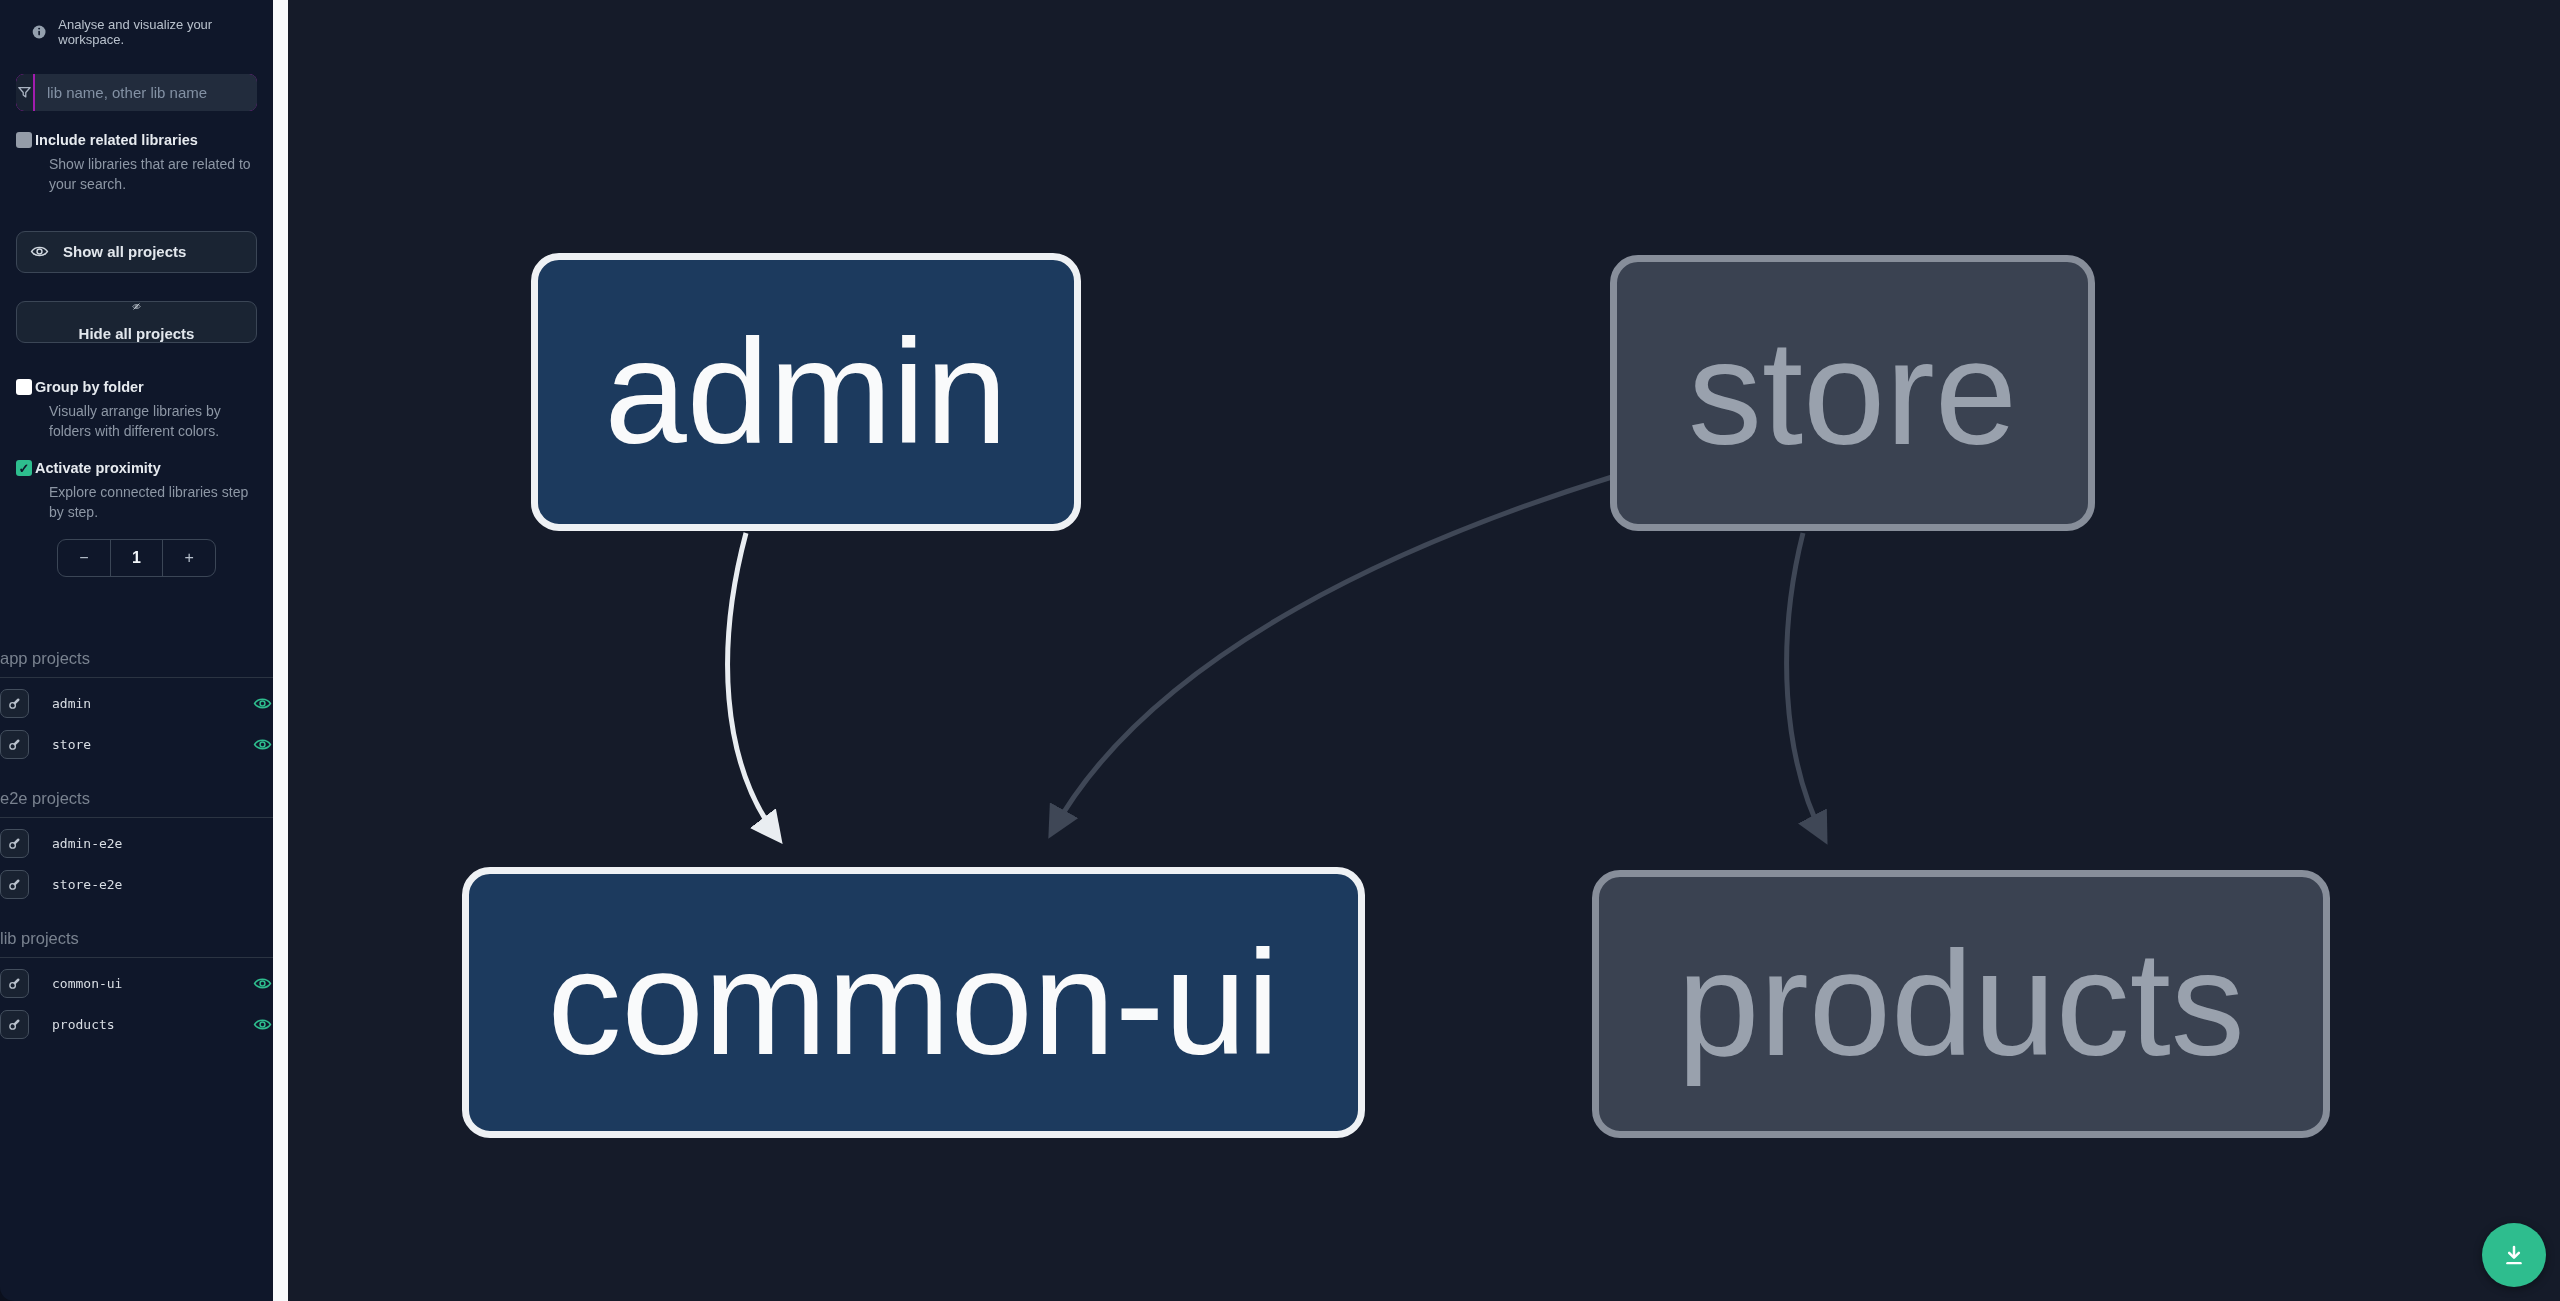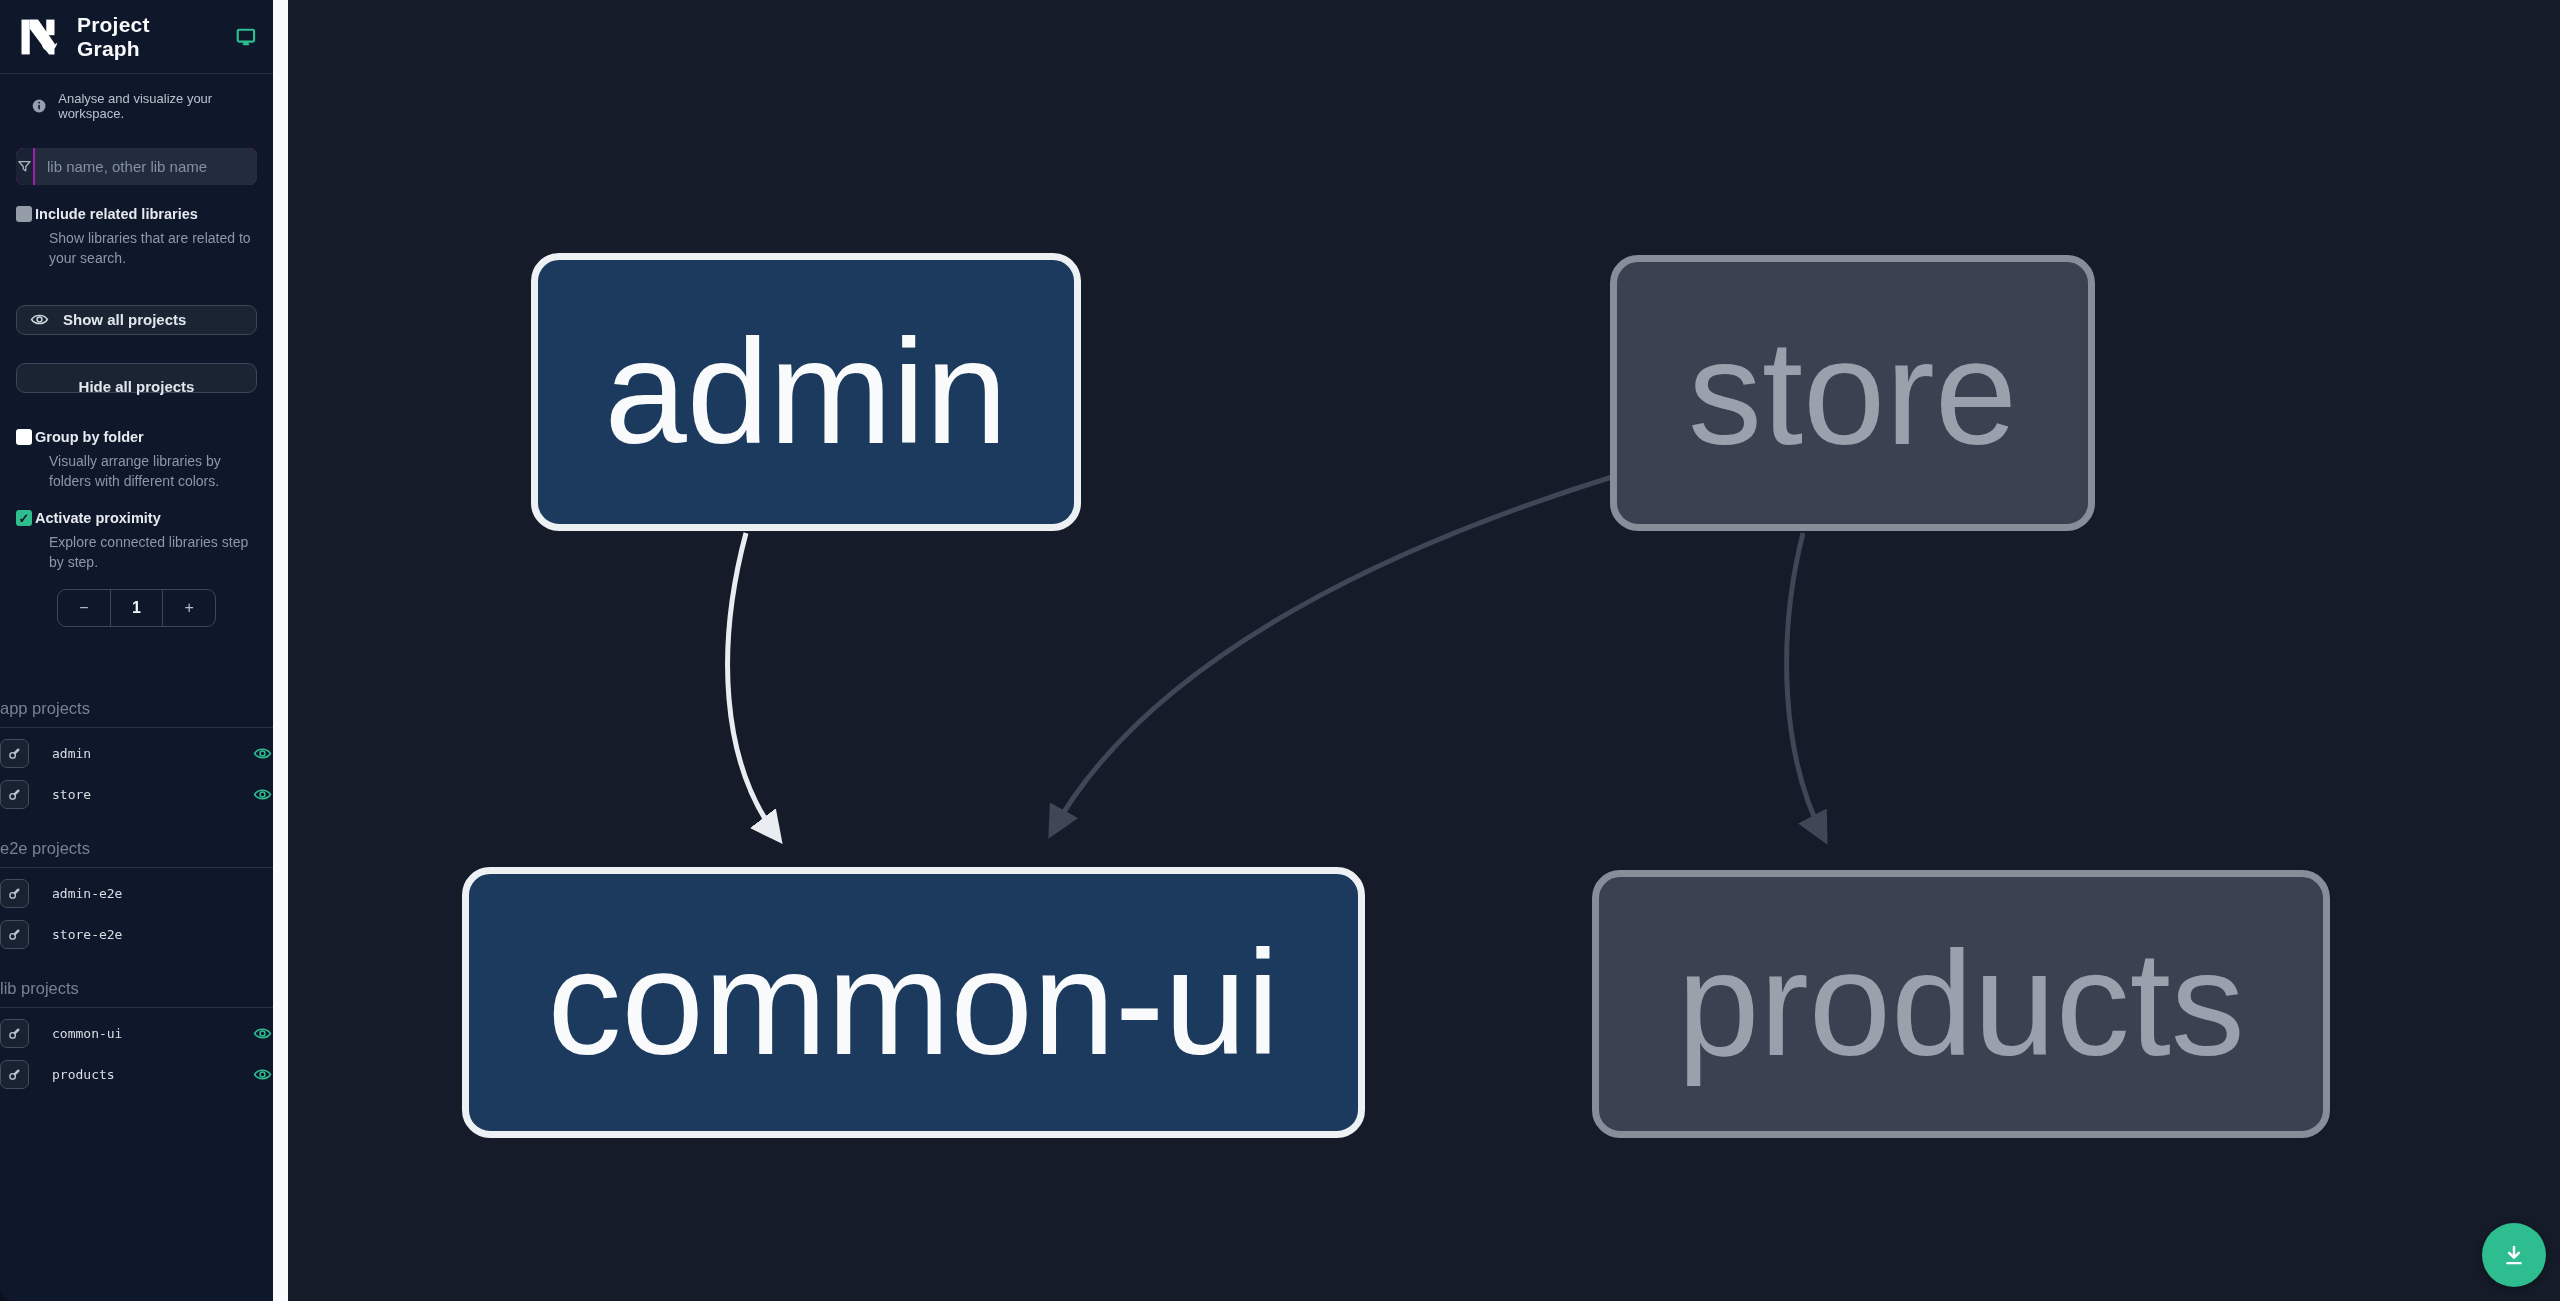--- a/index.html
+++ b/index.html
@@ -34,21 +34,21 @@
   .cb-block { padding:0 16px; }
   .cb-row { display:flex; align-items:center; gap:3px; cursor:pointer; }
   .cb { width:16px; height:16px; border-radius:3px; flex:0 0 auto; display:flex;
         align-items:center; justify-content:center; font-size:13px; font-weight:700; }
   .cb-gray  { background:#949ca8; }
   .cb-white { background:#ffffff; }
   .cb-teal  { background:#2ebe8e; color:#0f172a; }
   .cb-label { font-size:14.5px; font-weight:700; color:#e6eaef; }
   .cb-desc { margin:6px 8px 0 33px; width:208px; font-size:14px; line-height:1.45; color:#8d97a5; }
 
-  .sb-btn { display:flex; align-items:center; gap:14px; margin:0 16px; width:241px; height:30px;
+  .sb-btn { display:flex; align-items:center; gap:14px; margin:0 16px; width:241px; height:42px;
             background:#1a2433; border:1px solid #3b4656; border-radius:9px; padding:0 13px;
             color:#e2e7ed; font-size:15px; font-weight:700; cursor:pointer;
             font-family:"Liberation Sans", sans-serif; }
 
   .stepper { display:flex; margin:16px 0 0 57px; width:159px; height:38px;
              border:1px solid #3b4656; border-radius:9px; overflow:hidden; }
   .stepper > div { flex:1; display:flex; align-items:center; justify-content:center;
                    font-size:16px; color:#b7c0cc; cursor:pointer; }
   .stepper > div + div { border-left:1px solid #3b4656; }
   .stepper .val { color:#f1f5f9; font-weight:700; cursor:default; }
@@ -80,36 +80,20 @@
          background:#2ebd8e; border:none; display:flex; align-items:center; justify-content:center;
          cursor:pointer; box-shadow:0 2px 8px rgba(0,0,0,.4); }
 </style>
 </head>
 <body>
 
 <div class="app">
 
   <aside class="sidebar">
 
-    <div class="sb-header">
-      <svg class="sb-logo" viewBox="0 0 48 48">
-        <g fill="#ffffff">
-          <rect x="6" y="5" width="9" height="38"></rect>
-          <polygon points="15,5 24,5 42,31 42,43 36,43 15,15"></polygon>
-          <rect x="33" y="5" width="9" height="17"></rect>
-          <path d="M29 27 c4 6 11 8 16 3 c-1 9 -12 13 -16 5 c-1 -2 -1 -6 0 -8 z"></path>
-        </g>
-      </svg>
-      <span class="sb-title">Project Graph</span>
-      <svg class="monitor-ic" viewBox="0 0 24 24" fill="none" stroke="#2ebd8e" stroke-width="2.4">
-        <rect x="3" y="4" width="18" height="13" rx="1.5"></rect>
-        <path d="M9.5 17 v3 h5 v-3" fill="#2ebd8e" stroke="none"></path>
-        <path d="M9.5 20 h5" stroke-linecap="round"></path>
-      </svg>
-    </div>
 
     <div class="tagline-row">
       <svg width="16" height="16" viewBox="0 0 16 16">
         <circle cx="8" cy="8" r="7.2" fill="#94a0ae"></circle>
         <rect x="7.1" y="6.6" width="1.8" height="5.2" rx="0.9" fill="#0f172a"></rect>
         <circle cx="8" cy="4.2" r="1.1" fill="#0f172a"></circle>
       </svg>
       <span class="tagline">Analyse and visualize your workspace.</span>
     </div>
 

